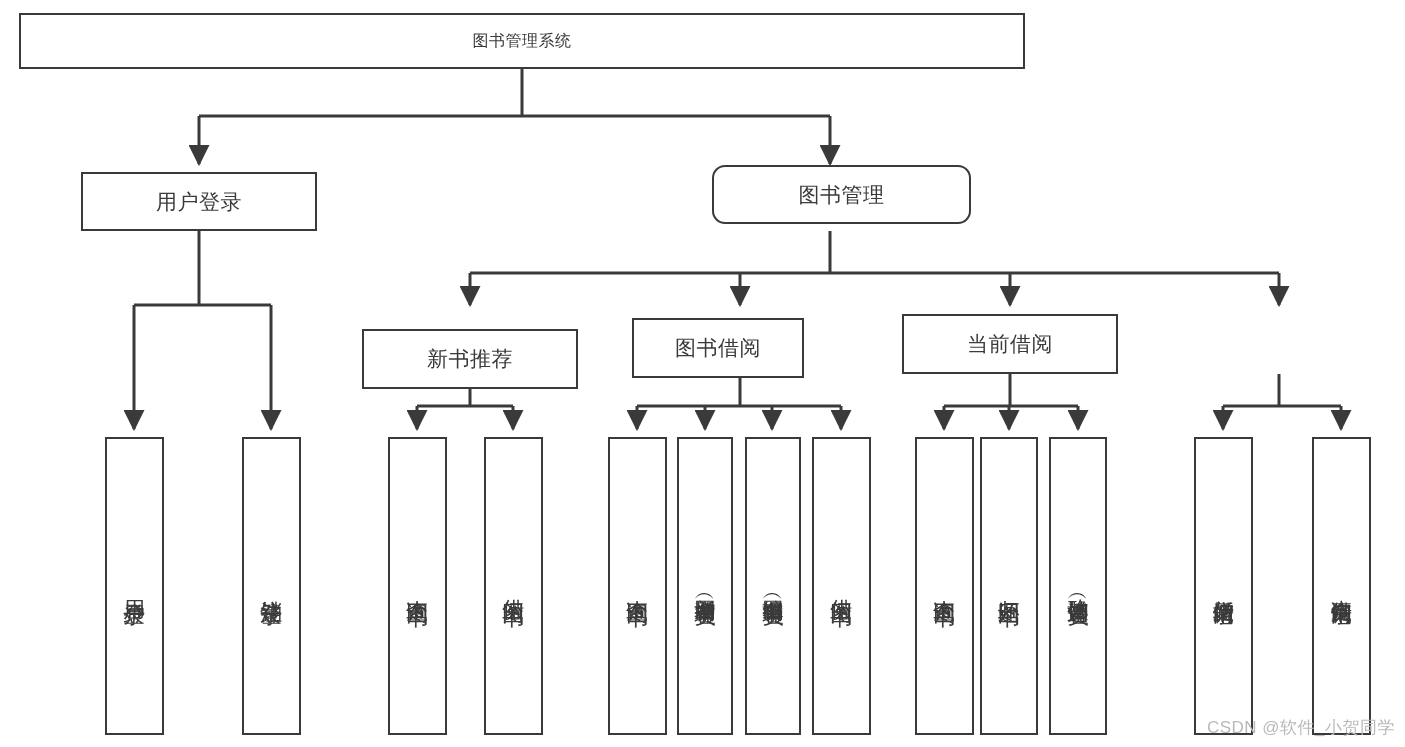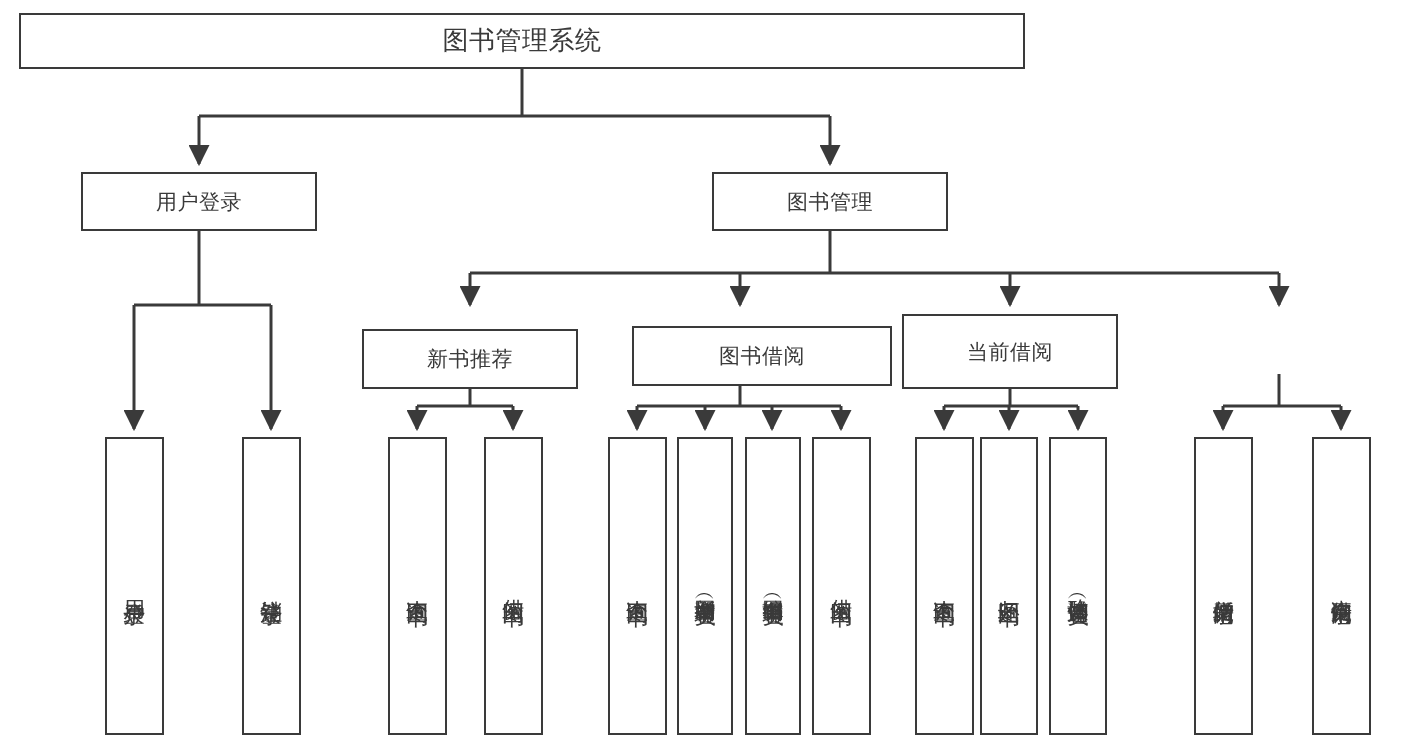--- a/index.html
+++ b/index.html
@@ -39,21 +39,21 @@
   .node .label {
     display: block;
     text-align: center;
     line-height: 1.12;
     white-space: nowrap;
   }
   .node.horizontal .label {
     font-size: 21px;
   }
   .node.root .label {
-    font-size: 26px;
+    font-size: 16px;
   }
   .node.vertical {
     align-items: center;
     justify-content: center;
   }
   .node.vertical .label {
     writing-mode: vertical-rl;
     text-orientation: upright;
     font-size: 22px;
     line-height: 1.15;
@@ -129,31 +129,31 @@
     </g>
   </svg>
 
   <div class="node root horizontal" style="left:19px; top:13px; width:1006px; height:56px;">
     <span class="label">图书管理系统</span>
   </div>
 
   <div class="node horizontal" style="left:81px; top:172px; width:236px; height:59px;">
     <span class="label">用户登录</span>
   </div>
-  <div class="node horizontal" style="left:712px; top:172px; width:236px; height:59px;">
+  <div class="node horizontal" style="left:712px; top:165px; width:259px; height:59px;border-radius:13px;">
     <span class="label">图书管理</span>
   </div>
 
   <div class="node horizontal" style="left:362px; top:329px; width:216px; height:60px;">
     <span class="label">新书推荐</span>
   </div>
-  <div class="node horizontal" style="left:632px; top:326px; width:260px; height:60px;">
+  <div class="node horizontal" style="left:632px; top:318px; width:172px; height:60px;">
     <span class="label">图书借阅</span>
   </div>
-  <div class="node horizontal" style="left:902px; top:314px; width:216px; height:75px;">
+  <div class="node horizontal" style="left:902px; top:314px; width:216px; height:60px;">
     <span class="label">当前借阅</span>
   </div>
 
   <div class="node vertical" style="left:105px; top:437px; width:59px; height:298px;">
     <span class="label">用户登录</span>
   </div>
   <div class="node vertical" style="left:242px; top:437px; width:59px; height:298px;">
     <span class="label">注销登录</span>
   </div>
 
@@ -187,14 +187,15 @@
     <span class="label">确认归还（管理员）</span>
   </div>
 
   <div class="node vertical tight" style="left:1194px; top:437px; width:59px; height:298px;">
     <span class="label">新增借阅记录</span>
   </div>
   <div class="node vertical tight" style="left:1312px; top:437px; width:59px; height:298px;">
     <span class="label">查询借阅记录</span>
   </div>
 
+  <div id="watermark">CSDN @软件_小贺同学</div>
 
 </div>
 
 </body></html>

